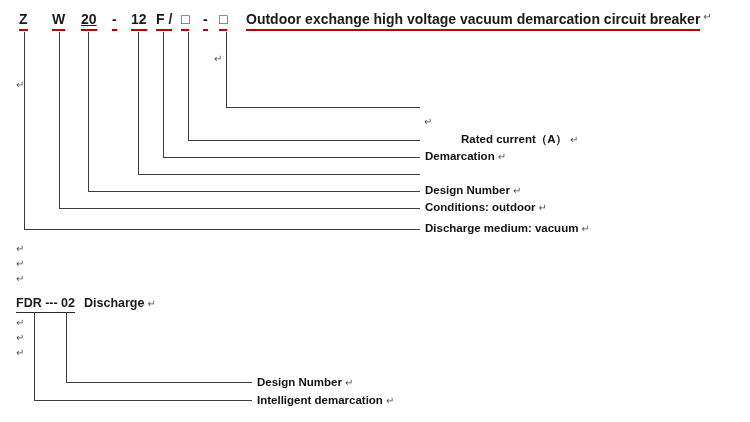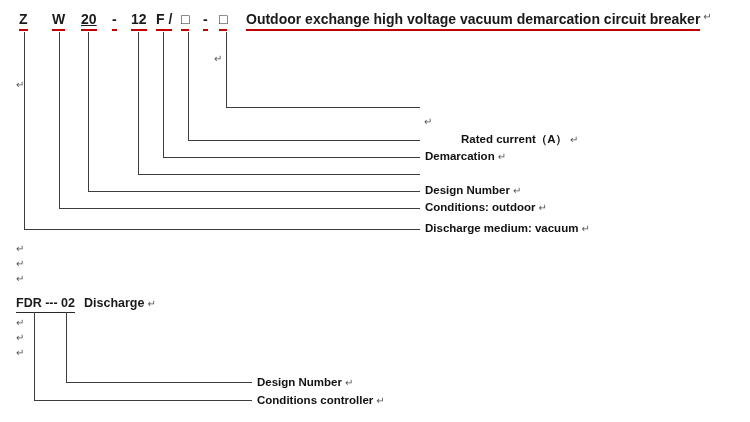--- a/index.html
+++ b/index.html
@@ -99,16 +99,16 @@
 
   <div class="vline" style="left:34px; top:312px; height:88px;"></div>
   <div class="vline" style="left:66px; top:312px; height:70px;"></div>
   <div class="hline" style="left:66px; top:382px; width:186px;"></div>
   <div class="hline" style="left:34px; top:400px; width:218px;"></div>
 
   <span class="lbl" style="left:257px; top:375px;">
     <span>Design Number</span><span class="mark inline">↵</span>
   </span>
   <span class="lbl" style="left:257px; top:393px;">
-    <span>Conditions controller</span><span class="mark inline">↵</span>
+    <span>Intelligent demarcation</span><span class="mark inline">↵</span>
   </span>
 
 </div>
 
 </body></html>

